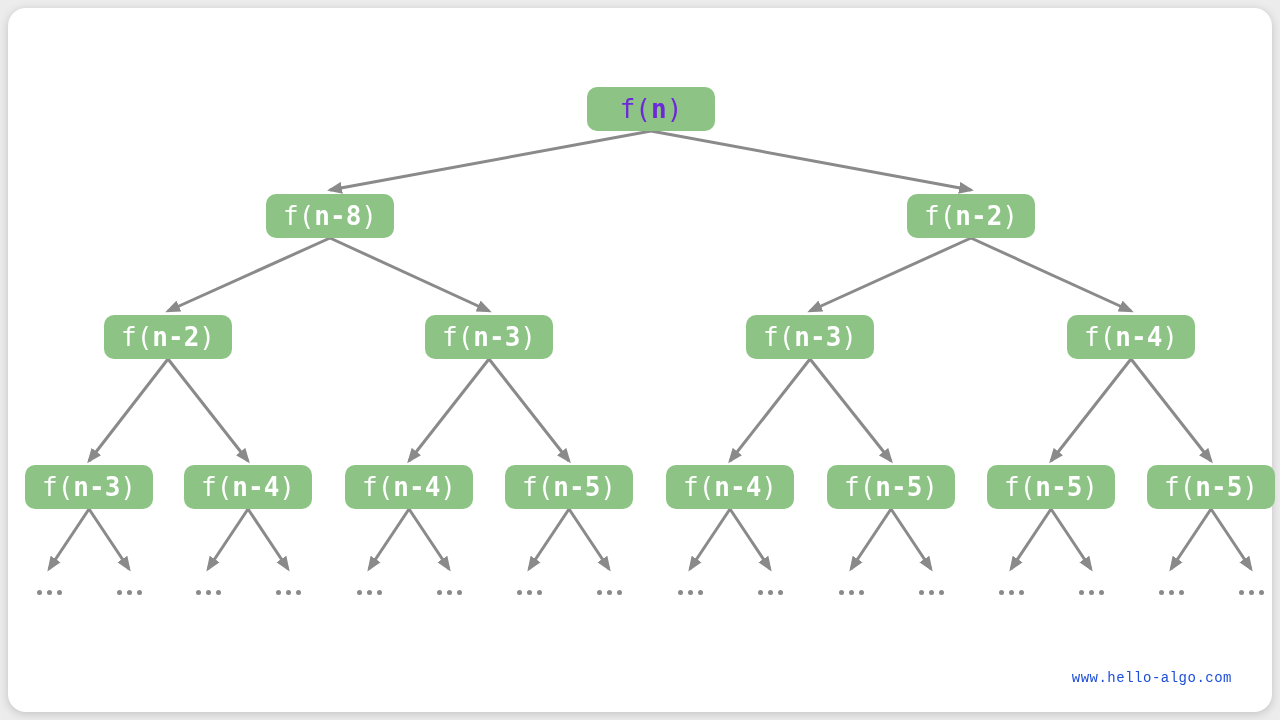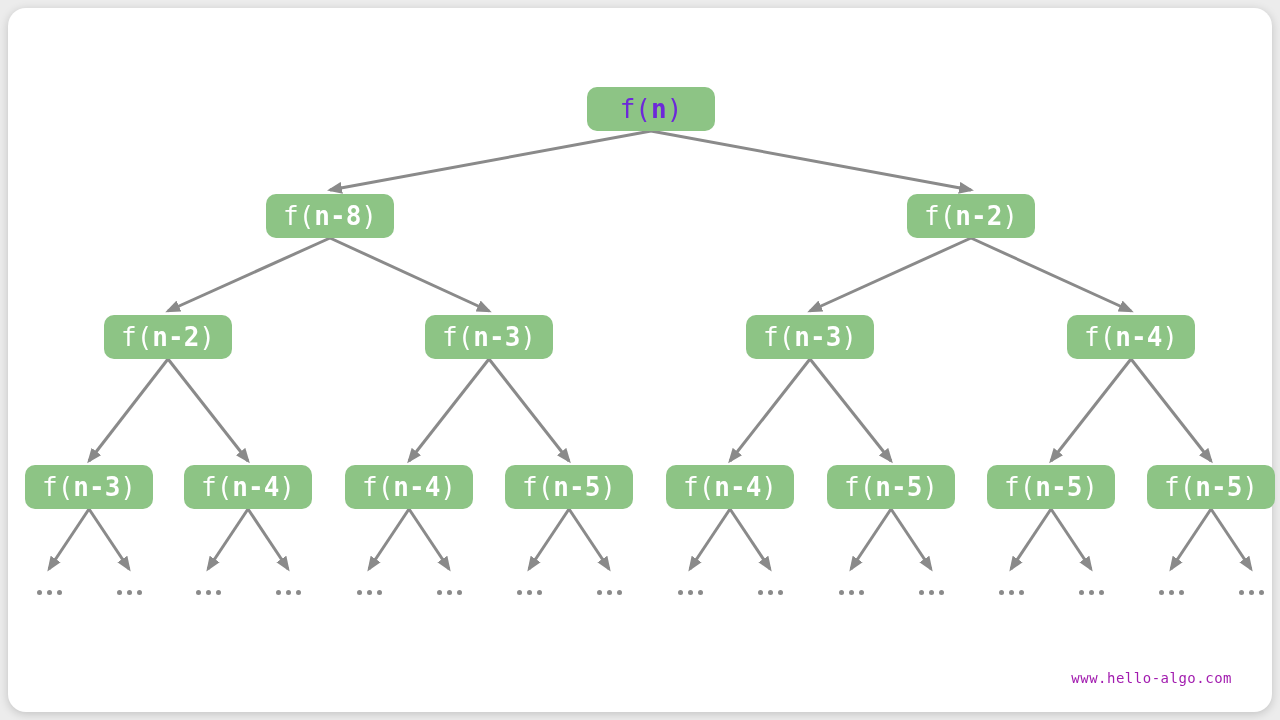--- a/index.html
+++ b/index.html
@@ -198,14 +198,14 @@
         <span class="dot" style="background: rgb(138, 138, 138);"></span>
         <span class="dot" style="background: rgb(138, 138, 138);"></span>
       </div>
       <div class="ellipsis-group" style="left: 1230.5px; top: 581.5px;">
         <span class="dot" style="background: rgb(138, 138, 138);"></span>
         <span class="dot" style="background: rgb(138, 138, 138);"></span>
         <span class="dot" style="background: rgb(138, 138, 138);"></span>
       </div>
     </div>
 
-  <div class="watermark" style="color: #a21caf;">www.hello-algo.com</div>
+  <div class="watermark" style="color: #1d4ed8; font-family: Liberation Mono, monospace;">www.hello-algo.com</div>
 </div>
 
 </body></html>

